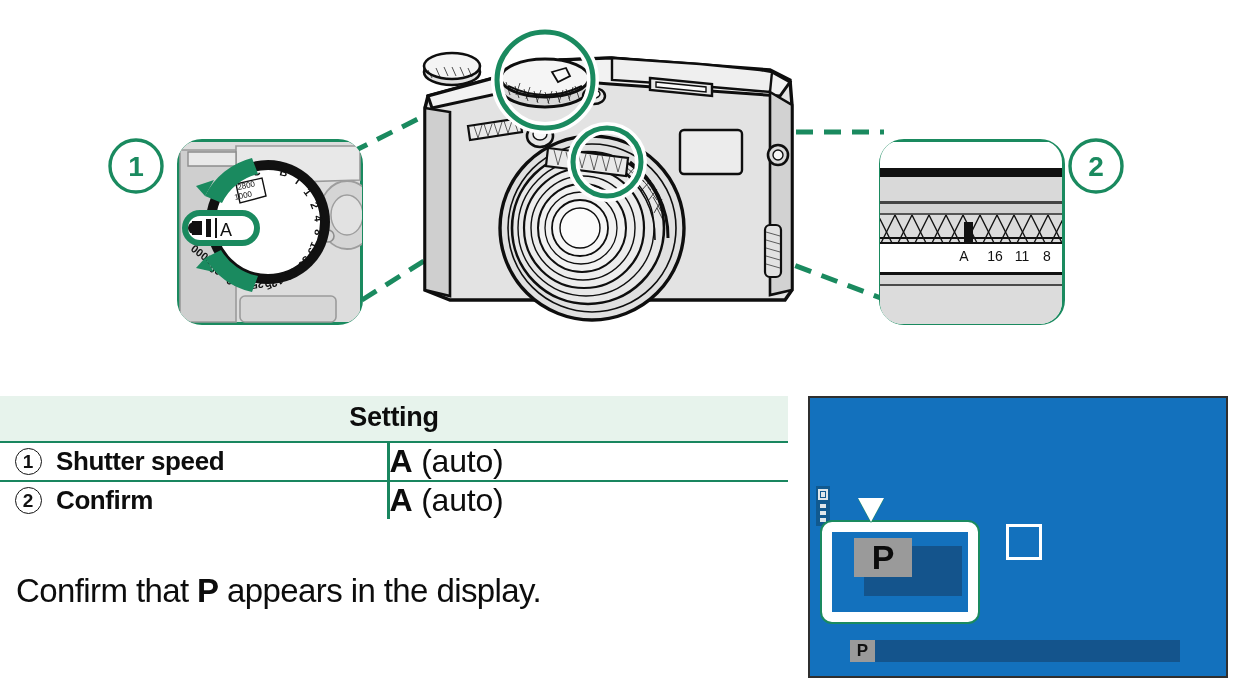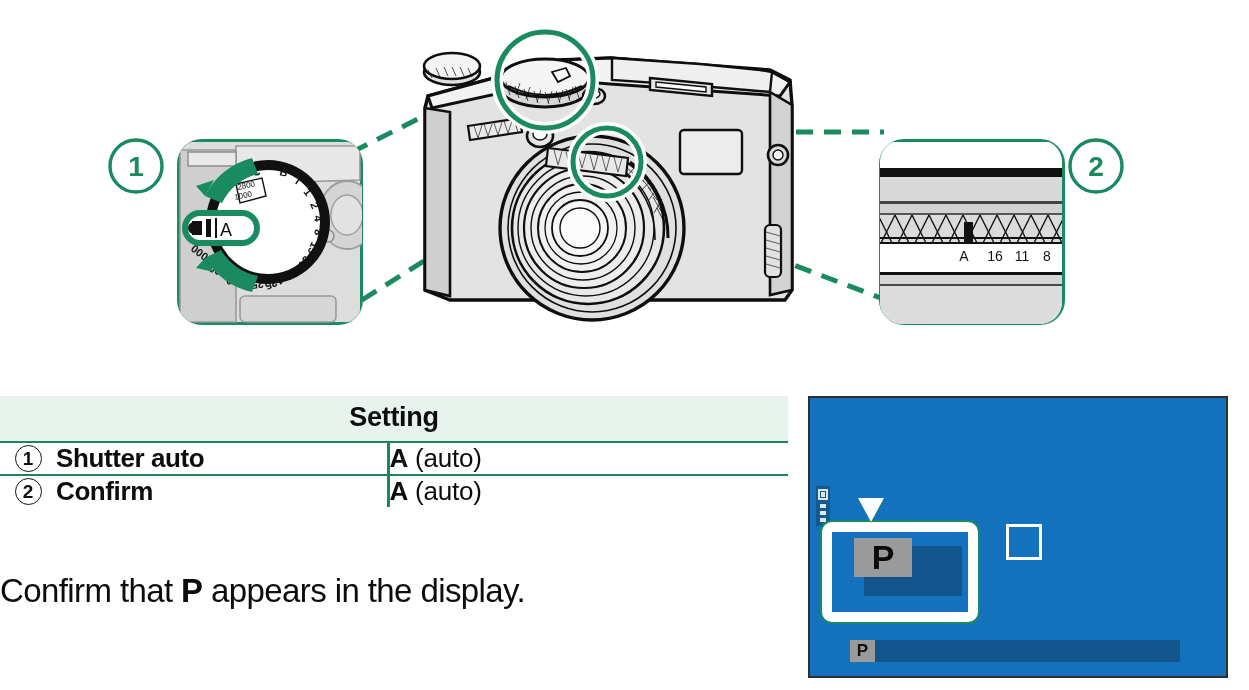--- a/index.html
+++ b/index.html
@@ -73,33 +73,33 @@
   }
   .cell-label {
     font-size: 26px;
     font-weight: bold;
     color: #0d0d0d;
     padding: 4px 0 8px 6px;
     letter-spacing: -0.4px;
   }
   .cell-value {
     padding: 4px 0 8px 16px;
-    font-size: 26px;
+    font-size: 32px;
     color: #0d0d0d;
     border-left: 3px solid #19865f;
     letter-spacing: -0.2px;
   }
   .cell-value .v-bold { font-weight: bold; }
   .cell-value .v-reg  { font-weight: normal; }
   .col-value { width: 400px; }
 
   
   #confirm-line {
     position: absolute;
-    left: 0;
+    left: 16px;
     top: 572px;
     width: 788px;
     font-size: 33px;
     color: #0d0d0d;
     letter-spacing: -0.6px;
     white-space: nowrap;
   }
   #confirm-line .b { font-weight: bold; }
 
   
@@ -522,21 +522,21 @@
   <thead>
     <tr>
       <th class="hdr-cell" colspan="3">Setting</th>
     </tr>
   </thead>
   <tbody>
     <tr class="row-sep">
       <td class="cell-num">
         <span class="circ-num">1</span>
       </td>
-      <td class="cell-label">Shutter auto</td>
+      <td class="cell-label">Shutter speed</td>
       <td class="cell-value">
         <span class="v-bold">A</span><span>&nbsp;</span><span class="v-reg">(auto)</span>
       </td>
     </tr>
     <tr>
       <td class="cell-num">
         <span class="circ-num">2</span>
       </td>
       <td class="cell-label">Confirm</td>
       <td class="cell-value">

